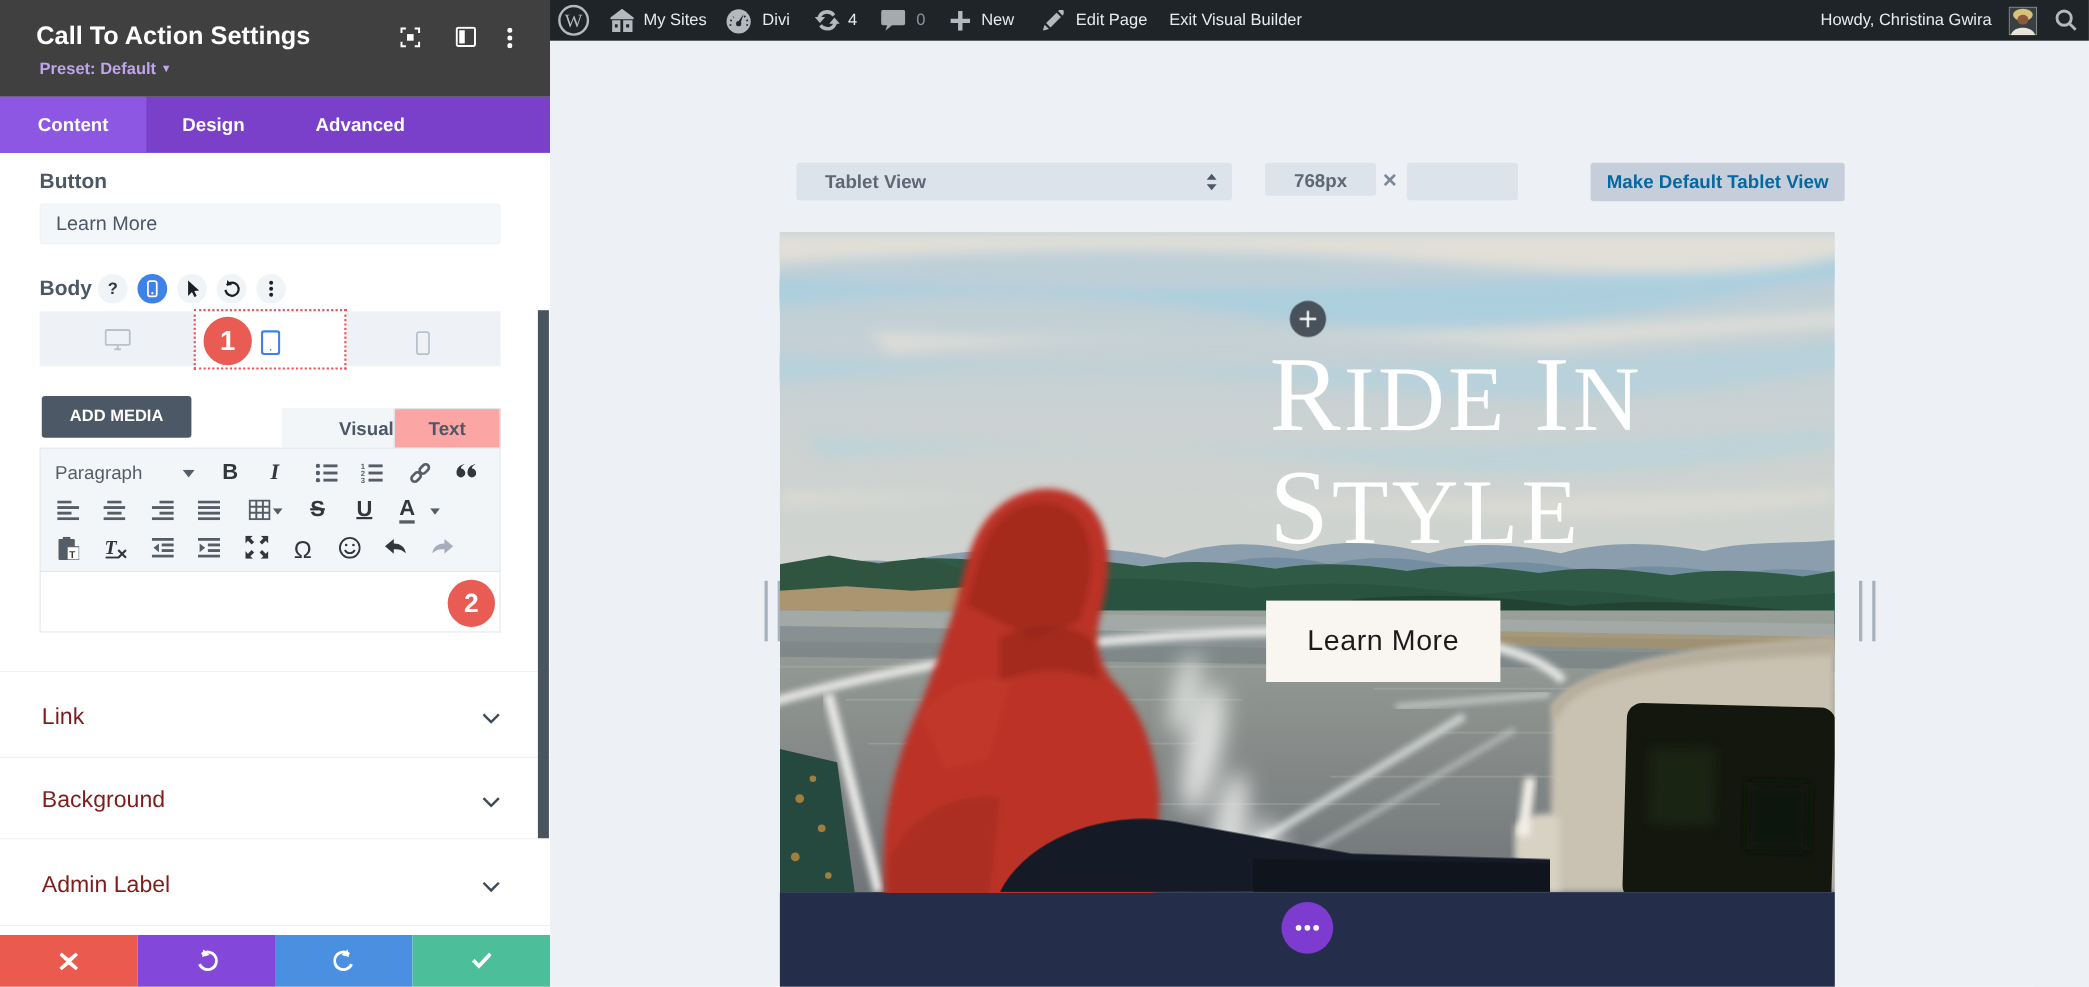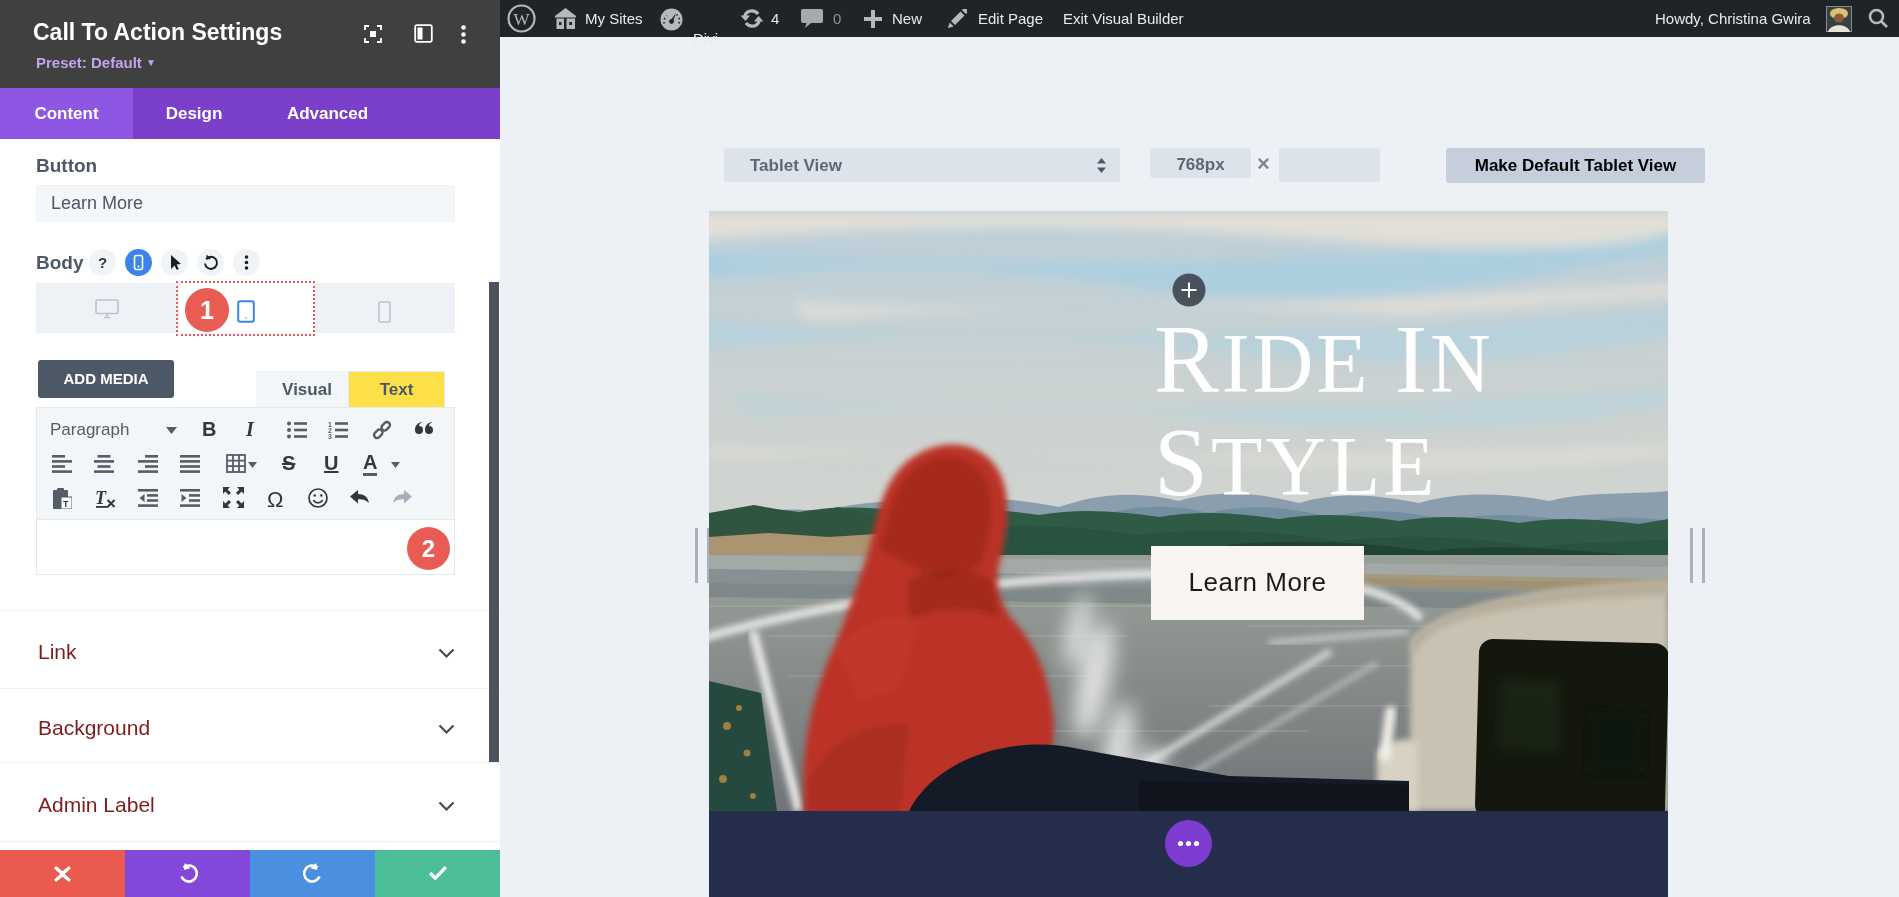--- a/index.html
+++ b/index.html
@@ -35,21 +35,21 @@
     <path d="M3.5 10.5 H11 V21 H3.5 Z M6 14 h2.5 v3 H6 Z" fill-rule="evenodd"></path>
     <path d="M13.5 10.5 H22 V21 H13.5 Z M16.2 14 h2.8 v3 h-2.8 Z" fill-rule="evenodd"></path>
   </svg>
   <div class="ab-item" style="left:85px;">My Sites</div>
   <svg class="abs" style="left:160px;top:8px;" width="23" height="23" viewBox="0 0 23 23">
     <circle cx="11.5" cy="11.5" r="11" fill="#b4b9be"></circle>
     <circle cx="11.5" cy="13.5" r="2.4" fill="#23282d"></circle>
     <path d="M10.6 12.5 L16 4.8 L13 13.8 Z" fill="#23282d"></path>
     <path d="M4.2 15.5 A8 8 0 0 1 7 7.5 M16.5 6.5 A8 8 0 0 1 19 15.5" fill="none" stroke="#23282d" stroke-width="1.6" stroke-dasharray="1.5 2.6"></path>
   </svg>
-  <div class="ab-item" style="left:193px;margin-top:20px;">Divi</div>
+  <div class="ab-item" style="left:193px;">Divi</div>
   <svg class="abs" style="left:240px;top:7px;" width="24" height="23" viewBox="0 0 24 23" fill="#b4b9be">
     <path d="M12 2.2 A9.3 9.3 0 0 0 3.2 8.5 L0.6 8.5 L5.4 14 L10.2 8.5 L6.6 8.5 A6.1 6.1 0 0 1 12 5.4 A6.2 6.2 0 0 1 16.9 7.9 L19.3 5.9 A9.3 9.3 0 0 0 12 2.2 Z"></path>
     <path d="M12 20.8 A9.3 9.3 0 0 0 20.8 14.5 L23.4 14.5 L18.6 9 L13.8 14.5 L17.4 14.5 A6.1 6.1 0 0 1 12 17.6 A6.2 6.2 0 0 1 7.1 15.1 L4.7 17.1 A9.3 9.3 0 0 0 12 20.8 Z"></path>
   </svg>
   <div class="ab-item" style="left:271px;">4</div>
   <svg class="abs" style="left:301px;top:9px;" width="22" height="19" viewBox="0 0 22 19" fill="#a7aaad">
     <path d="M2 0 H20 Q22 0 22 2 V12 Q22 14 20 14 H10 L4 19 L5.5 14 H2 Q0 14 0 12 V2 Q0 0 2 0 Z"></path>
   </svg>
   <div class="ab-item" style="left:333px;color:#8b9196;">0</div>
   <svg class="abs" style="left:364px;top:10px;" width="18" height="18" viewBox="0 0 18 18" fill="#b4b9be">
@@ -77,21 +77,21 @@
 
 <div class="abs ctl" style="left:724px;top:148px;width:396px;height:34px;"></div>
 <div class="abs" style="left:750px;top:156px;color:#5d6874;font-size:17px;font-weight:bold;">Tablet View</div>
 <svg class="abs" style="left:1096px;top:158px;" width="11" height="15" viewBox="0 0 11 15">
     <path d="M5.5 0 L10 5.5 H1 Z" fill="#4c5866"></path>
     <path d="M5.5 15 L1 9.5 H10 Z" fill="#4c5866"></path>
   </svg>
 <div class="abs ctl" style="left:1150px;top:148px;width:101px;height:30px;text-align:center;line-height:34px;font-size:17px;font-weight:bold;">768px</div>
 <div class="abs" style="left:1257px;top:151px;color:#7c8798;font-size:22px;font-weight:bold;">×</div>
 <div class="abs ctl" style="left:1279px;top:148px;width:101px;height:34px;"></div>
-<div class="abs" style="left:1446px;top:148px;width:259px;height:35px;background:#c6cedb;border-radius:3px;color:#000000;font-size:17px;font-weight:bold;text-align:center;line-height:35px;">Make Default Tablet View</div>
+<div class="abs" style="left:1446px;top:148px;width:231px;height:35px;background:#c6cedb;border-radius:3px;color:#0369a1;font-size:17px;font-weight:bold;text-align:center;line-height:35px;">Make Default Tablet View</div>
 
 <div class="abs" style="left:695px;top:528px;width:3px;height:55px;background:#a8b2bd;"></div>
 <div class="abs" style="left:707px;top:528px;width:3px;height:55px;background:#a8b2bd;"></div>
 <div class="abs" style="left:1690px;top:528px;width:3px;height:55px;background:#a8b2bd;"></div>
 <div class="abs" style="left:1702px;top:528px;width:3px;height:55px;background:#a8b2bd;"></div>
 
 <div class="abs" id="hero" style="left:709px;top:211px;width:959px;height:600px;overflow:hidden;">
 <svg width="959" height="600" viewBox="0 0 959 600" style="position:absolute;left:0;top:0;">
   <defs>
     <linearGradient id="sky" x1="0" y1="0" x2="0" y2="1">
@@ -285,22 +285,22 @@
 <svg class="abs" style="left:237px;top:300px;" width="18" height="23" viewBox="0 0 18 23" fill="none" stroke="#3c82e8" stroke-width="2">
   <rect x="1.2" y="1.2" width="15.6" height="20.6" rx="2"></rect>
     <circle cx="9" cy="18" r="0.8" fill="#3c82e8" stroke="none"></circle>
 </svg>
 <svg class="abs" style="left:378px;top:301px;" width="13" height="22" viewBox="0 0 13 22" fill="none" stroke="#b9c2cc" stroke-width="1.6">
   <rect x="1" y="1" width="11" height="20" rx="2"></rect>
 </svg>
 <div class="circ redball" style="left:185px;top:288px;width:44px;height:44px;font-size:25px;line-height:44px;">1</div>
 
 <div class="abs" style="left:38px;top:360px;width:136px;height:38px;background:#4c5866;border-radius:3px;color:#fff;font-weight:bold;font-size:15px;text-align:center;line-height:38px;">ADD MEDIA</div>
-<div class="abs" style="left:256px;top:371px;width:102px;height:37px;background:#f3f6f9;color:#4c5866;font-weight:bold;font-size:17px;text-align:center;line-height:37px;">Visual</div>
-<div class="abs" style="left:348px;top:371px;width:97px;height:37px;background:#fde047;border:1px solid #e4e9ef;border-bottom:none;color:#4c5866;font-weight:bold;font-size:17px;text-align:center;line-height:35px;">Text</div>
+<div class="abs" style="left:256px;top:371px;width:102px;height:37px;background:#f3f6f9;color:#4c5866;font-weight:bold;font-size:17px;text-align:right;line-height:37px;">Visual</div>
+<div class="abs" style="left:358px;top:371px;width:97px;height:37px;background:#fca5a5;border:1px solid #e4e9ef;border-bottom:none;color:#4c5866;font-weight:bold;font-size:17px;text-align:center;line-height:35px;">Text</div>
 
 <div class="abs" style="left:36px;top:407px;width:419px;height:113px;background:#f3f6f9;border:1px solid #e4e9ef;"></div>
 <div class="abs" style="left:36px;top:407px;width:379px;height:113px;" id="toolbar">
 
   <div class="abs" style="left:14px;top:13px;color:#555d66;font-size:17px;">Paragraph</div>
   <svg class="abs" style="left:130px;top:20px;" width="11" height="7" viewBox="0 0 11 7">
       <path d="M0 0 H11 L5.5 7 Z" fill="#555d66"></path>
     </svg>
   <div class="abs" style="left:166px;top:11px;color:#32373c;font-size:20px;font-weight:bold;">B</div>
   <div class="abs" style="left:210px;top:11px;color:#32373c;font-size:20px;font-style:italic;font-family:'Liberation Serif',serif;font-weight:bold;">I</div>

